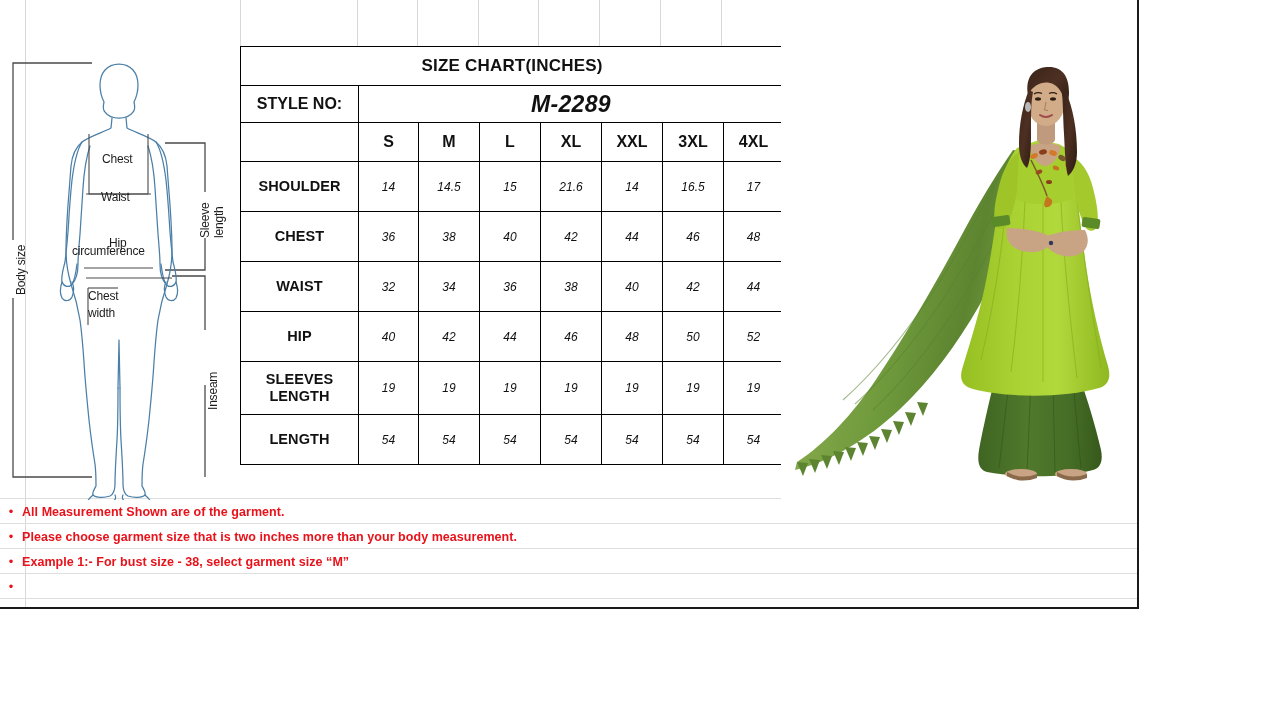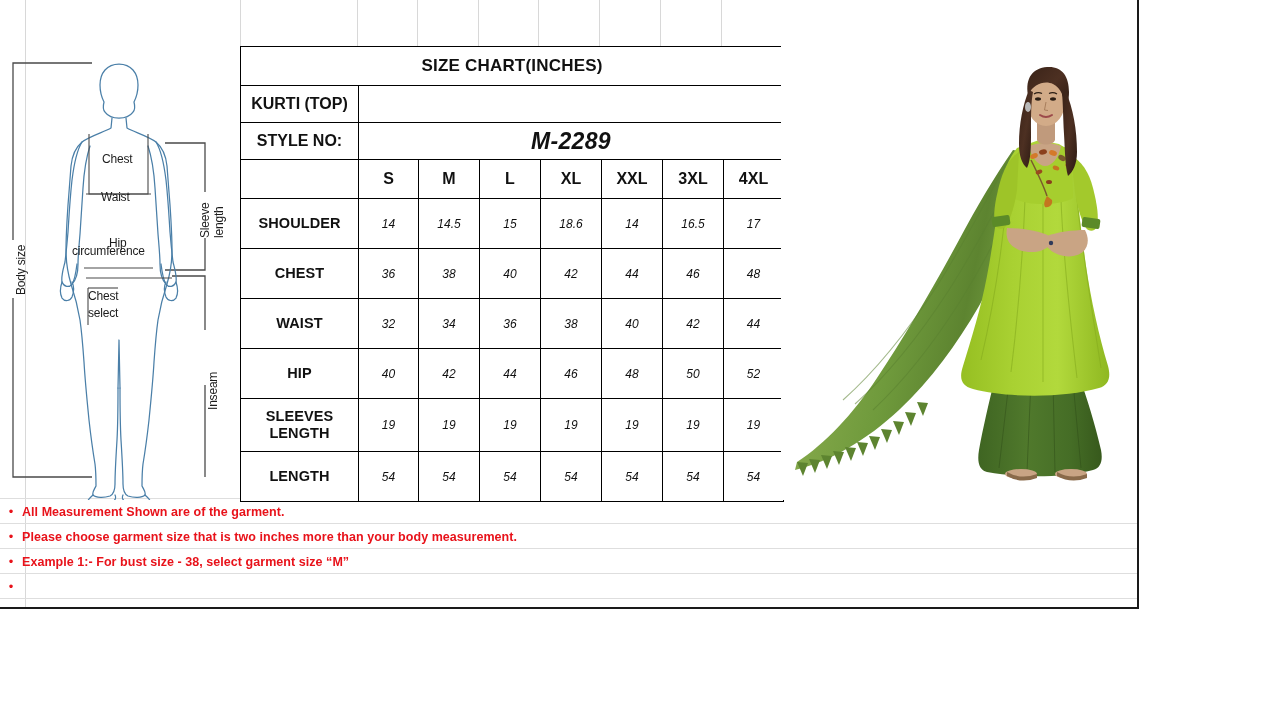--- a/index.html
+++ b/index.html
@@ -317,21 +317,21 @@
     <span class="diag-label vert" style="left:14px; top:255px;">Body size</span>
 
     <span class="diag-label" style="left:102px; top:112px;">Chest</span>
 
     <span class="diag-label" style="left:101px; top:150px;">Waist</span>
 
     <span class="diag-label" style="left:109px; top:196px;">Hip</span>
     <span class="diag-label" style="left:72px; top:204px;">circumference</span>
 
     <span class="diag-label" style="left:88px; top:249px;">Chest</span>
-    <span class="diag-label" style="left:88px; top:266px;">select</span>
+    <span class="diag-label" style="left:88px; top:266px;">width</span>
 
     <span class="diag-label vert" style="left:198px; top:198px;">Sleeve</span>
     <span class="diag-label vert" style="left:212px; top:198px;">length</span>
 
     <span class="diag-label vert" style="left:206px; top:370px;">Inseam</span>
   </div>
 
   <div id="size-table-wrap">
     <table class="size-chart">
       <colgroup>
@@ -342,44 +342,40 @@
         <col style="width:61px">
           <col style="width:61px">
           <col style="width:61px">
           <col style="width:60px">
       </colgroup>
       <tbody>
         <tr>
           <td class="title-cell" colspan="8">SIZE CHART(INCHES)</td>
         </tr>
         <tr>
-          <td class="label-left">KURTI (TOP)</td>
-          <td class="blank-cell" colspan="7"></td>
-        </tr>
-        <tr>
           <td class="label-left">STYLE NO:</td>
           <td class="style-value" colspan="7">M-2289</td>
         </tr>
         <tr>
           <td class="blank-cell"></td>
           <td class="size-head">S</td>
           <td class="size-head">M</td>
           <td class="size-head">L</td>
           <td class="size-head">XL</td>
           <td class="size-head">XXL</td>
           <td class="size-head">3XL</td>
           <td class="size-head">4XL</td>
         </tr>
 
         <tr class="data-row">
           <td class="row-name">SHOULDER</td>
           <td class="val">14</td>
           <td class="val">14.5</td>
           <td class="val">15</td>
-          <td class="val">18.6</td>
+          <td class="val">21.6</td>
           <td class="val">14</td>
           <td class="val">16.5</td>
           <td class="val">17</td>
         </tr>
 
         <tr class="data-row">
           <td class="row-name">CHEST</td>
           <td class="val">36</td>
           <td class="val">38</td>
           <td class="val">40</td>

